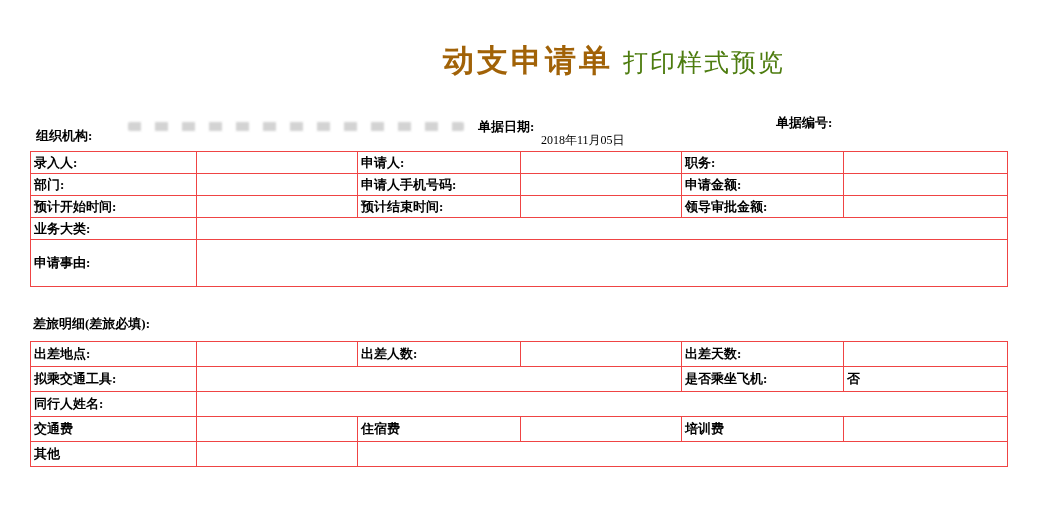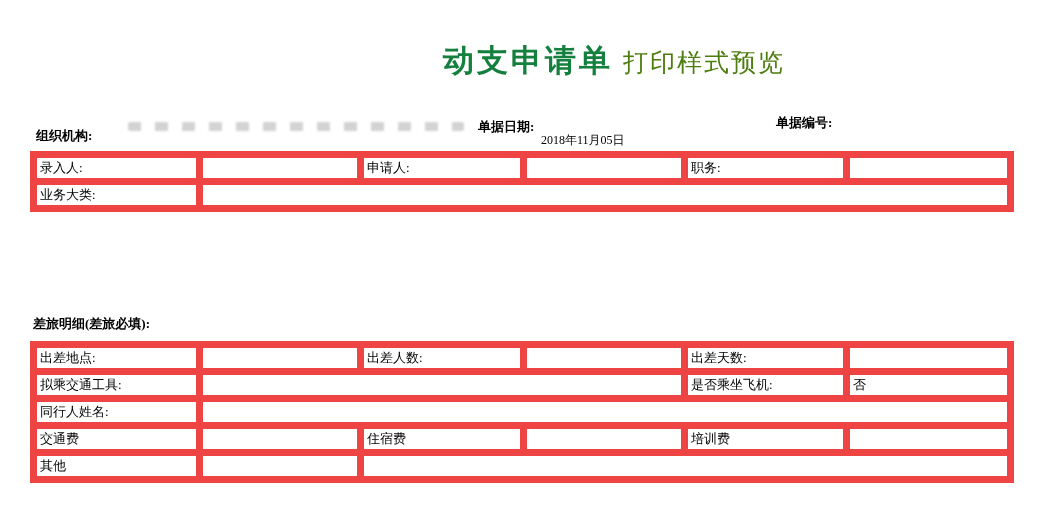--- a/index.html
+++ b/index.html
@@ -4,21 +4,21 @@
 <style>
   * { margin:0; padding:0; box-sizing:border-box; }
   html,body { width:1051px; height:530px; background:#ffffff; overflow:hidden; }
   #page {
     position:relative; width:1051px; height:530px; background:#ffffff;
     font-family:"Liberation Serif","DejaVu Serif",serif; color:#000;
   }
 
   
   .title-line { position:absolute; left:443px; top:40px; white-space:nowrap; }
-  .title-main { font-size:31px; font-weight:bold; letter-spacing:3px; color:#15803d; }
+  .title-main { font-size:31px; font-weight:bold; letter-spacing:3px; color:#a16207; }
   .title-badge { font-size:25px; font-weight:normal; letter-spacing:2px; margin-left:10px; }
 
   
   .meta { position:absolute; font-size:13px; font-weight:bold; white-space:nowrap; }
   #org-label   { left:36px;  top:118px;margin-top:9px; }
   #date-label  { left:478px; top:118px;text-align:center; }
   #docno-label { left:776px; top:114px; }
   #date-value  { position:absolute; left:541px; top:116px; font-size:12px; font-weight:normal; white-space:nowrap;margin-top:16px; }
   #docno-value { position:absolute; left:851px; top:114px; font-size:12px; font-weight:normal; }
   #org-redacted {
@@ -26,22 +26,22 @@
     background:repeating-linear-gradient(90deg, rgba(140,140,140,.38) 0 13px, rgba(255,255,255,0) 13px 27px);
     filter:blur(1.2px); border-radius:2px;
   }
 
   
   table.form-table {
     position:absolute; border-collapse:collapse; table-layout:fixed; width:977px;
     font-size:13px;
   }
   table.form-table td {
-    border:7px solid #ef4444; padding:1px 3px; vertical-align:middle;
-    overflow:hidden; white-space:nowrap; height:22px;
+    border:1px solid #ef4444; padding:1px 3px; vertical-align:middle;
+    overflow:hidden; white-space:nowrap; height:22px;font-weight:bold;
   }
   #table-main { left:30px; top:151px; }
   #table-main tr.tall td { height:47px; }
   #table-travel { left:30px; top:341px; }
   #table-travel td { height:25px;margin-top:19px; }
   td.valtop { vertical-align:top; }
 
   .section-heading {
     position:absolute; left:33px; top:315px;
     font-size:13px; font-weight:bold; white-space:nowrap;
@@ -75,21 +75,41 @@
     <tbody>
         <tr>
       <td>录入人:</td>
       <td></td>
       <td>申请人:</td>
       <td></td>
       <td>职务:</td>
       <td></td>
     </tr>
     <tr>
+      <td>部门:</td>
+      <td></td>
+      <td>申请人手机号码:</td>
+      <td></td>
+      <td>申请金额:</td>
+      <td></td>
+    </tr>
+    <tr>
+      <td>预计开始时间:</td>
+      <td></td>
+      <td>预计结束时间:</td>
+      <td></td>
+      <td>领导审批金额:</td>
+      <td></td>
+    </tr>
+    <tr>
       <td>业务大类:</td>
+      <td colspan="5"></td>
+    </tr>
+    <tr class="tall">
+      <td>申请事由:</td>
       <td colspan="5"></td>
     </tr>
   </tbody>
     </table>
 
   <div class="section-heading">差旅明细(差旅必填):</div>
 
   <table class="form-table" id="table-travel">
     <colgroup>
       <col style="width:166px">

